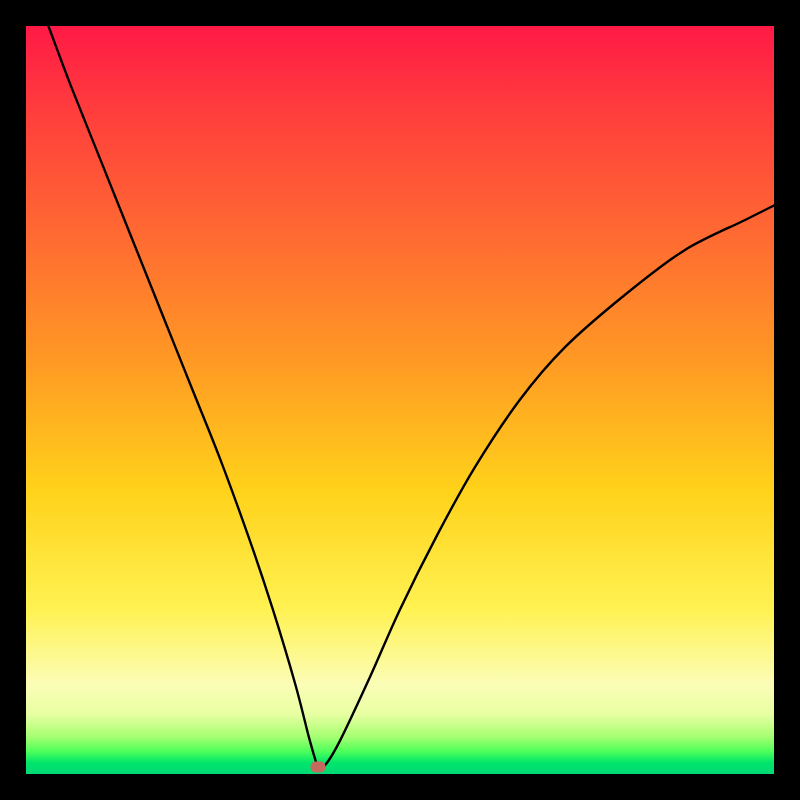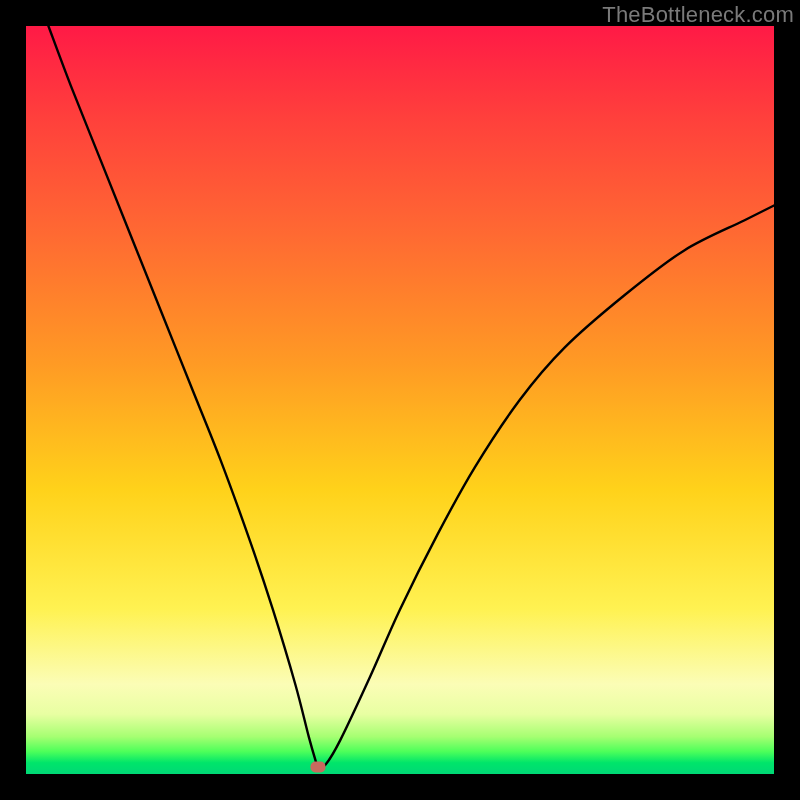--- a/index.html
+++ b/index.html
@@ -68,14 +68,13 @@
 </head>
 <body>
 
 <div class="frame">
   <div class="plot-area">
     <svg class="curve" width="748" height="748" viewBox="0 0 748 748">
       <path id="curve-path" fill="none" stroke="#000" stroke-width="2.4" stroke-linejoin="round" stroke-linecap="round" d="M 22.439999999999998,0 C 26.179999999999996,9.97333333333332 36.15333333333333,37.39999999999992 44.879999999999995,59.83999999999992 C 53.60666666666666,82.27999999999992 64.82666666666665,109.70666666666664 74.8,134.64 C 84.77333333333334,159.57333333333335 94.74666666666668,184.50666666666672 104.72000000000001,209.44000000000005 C 114.69333333333334,234.3733333333334 124.66666666666666,259.3066666666667 134.64,284.24 C 144.61333333333332,309.17333333333335 154.58666666666667,334.1066666666666 164.56,359.03999999999996 C 174.53333333333333,383.9733333333333 184.5066666666667,407.66 194.48000000000002,433.84000000000003 C 204.45333333333335,460.02000000000004 215.67333333333335,491.18666666666667 224.4,516.12 C 233.12666666666667,541.0533333333333 239.36,559.7533333333333 246.84,583.44 C 254.32,607.1266666666668 263.296,637.0466666666666 269.28,658.24 C 275.26399999999995,679.4333333333334 279.25333333333333,697.51 282.74399999999997,710.6 C 286.2346666666666,723.69 288.72799999999995,731.7933333333333 290.224,736.78 C 291.72,741.7666666666667 290.22400000000005,740.146 291.72,740.52 C 293.216,740.894 295.46,743.3873333333333 299.2,739.024 C 302.94,734.6606666666667 306.67999999999995,729.0506666666668 314.15999999999997,714.34 C 321.64,699.6293333333333 334.1066666666667,672.5766666666666 344.08000000000004,650.76 C 354.0533333333334,628.9433333333334 362.78,607.1266666666668 374,583.44 C 385.22,559.7533333333333 398.9333333333334,532.3266666666667 411.40000000000003,508.64 C 423.8666666666667,484.9533333333333 435.0866666666667,463.76 448.8,441.32 C 462.5133333333333,418.88 478.72,393.94666666666666 493.68,374 C 508.64,354.05333333333334 521.1066666666666,339.09333333333336 538.56,321.64000000000004 C 556.0133333333333,304.1866666666667 578.4533333333333,285.4866666666667 598.4,269.28 C 618.3466666666667,253.0733333333333 638.2933333333333,236.86666666666665 658.24,224.39999999999998 C 678.1866666666667,211.9333333333333 703.1199999999999,201.96 718.0799999999999,194.48000000000002 C 733.04,187.00000000000003 743.0133333333333,182.01333333333332 748,179.51999999999998"></path>
     </svg>
     <div class="marker" id="min-marker" style="left: 291.72px; top: 740.52px;"></div>
   </div>
-  <div class="watermark">TheBottleneck.com</div>
 </div>
 
 </body></html>

